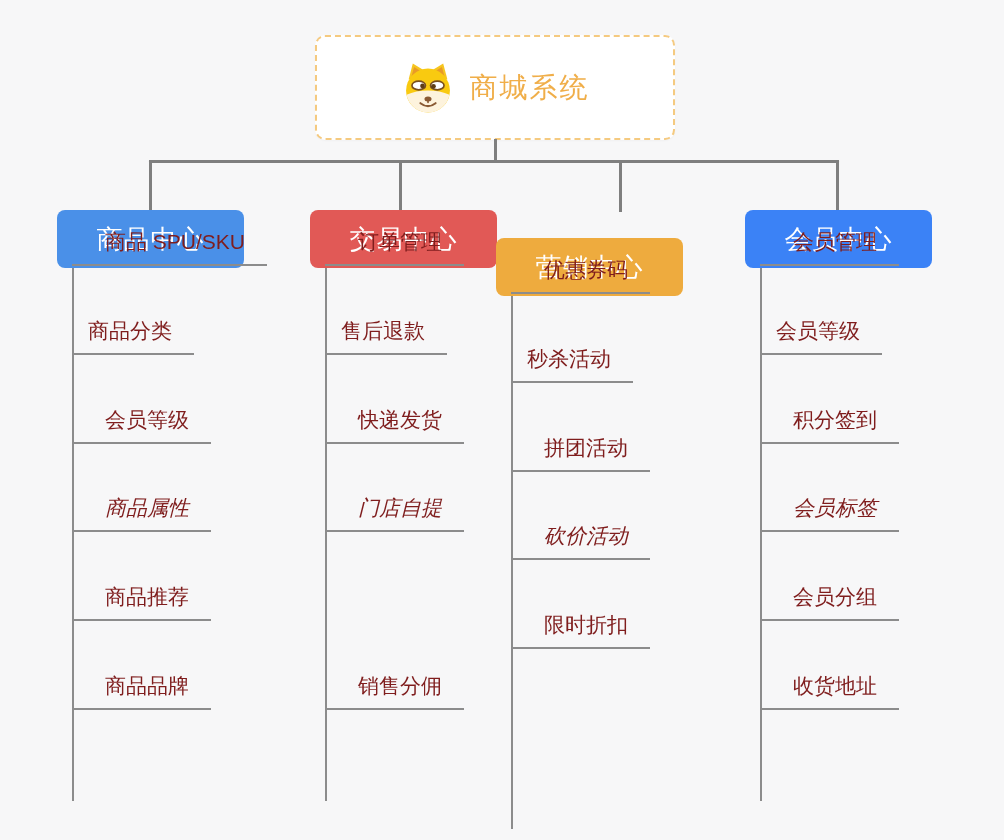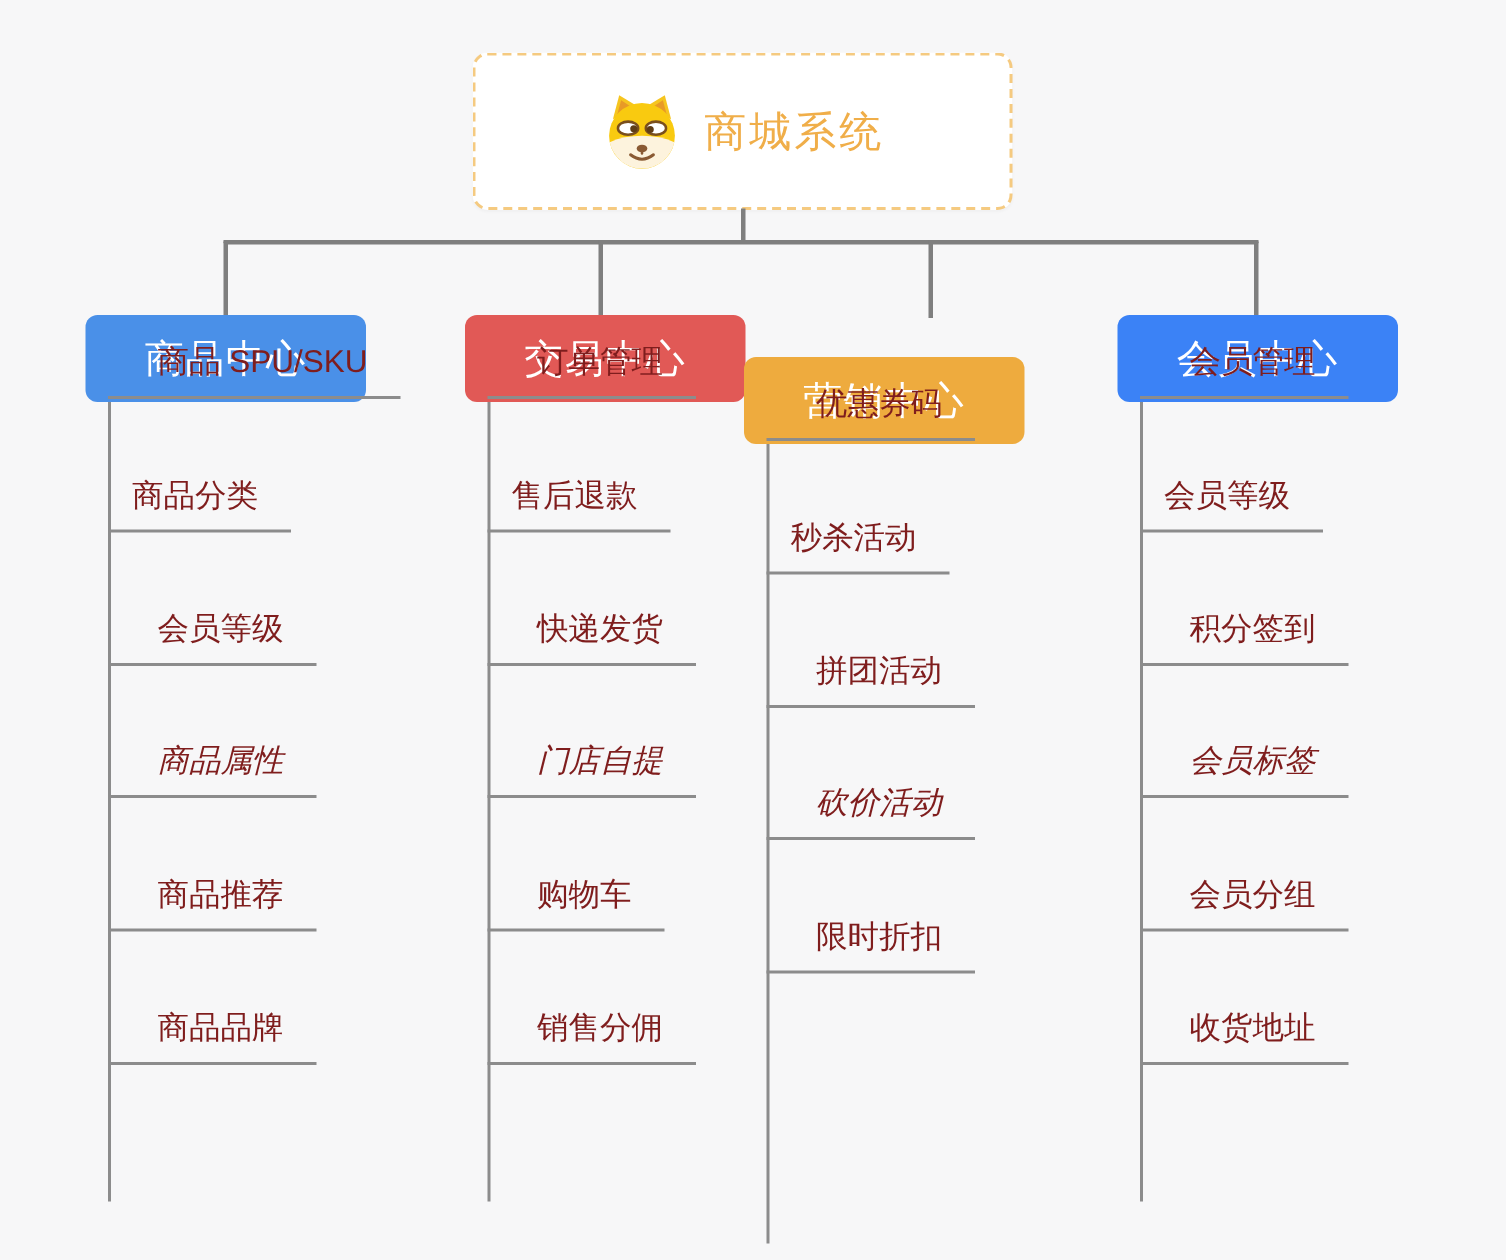--- a/index.html
+++ b/index.html
@@ -129,21 +129,20 @@
     <div class="leaf l6">商品品牌</div>
   </div>
 
   <div class="column c2">
     <div class="branch-box" style="background-color: rgb(225, 89, 86);">交易中心</div>
     <div class="vline"></div>
     <div class="leaf l1">订单管理</div>
     <div class="leaf l2">售后退款</div>
     <div class="leaf l3">快递发货</div>
     <div class="leaf l4">门店自提</div>
-    <div class="leaf l5">购物车</div>
     <div class="leaf l6">销售分佣</div>
   </div>
 
   <div class="column c3">
     <div class="branch-box" style="background-color: rgb(238, 171, 62);">营销中心</div>
     <div class="vline"></div>
     <div class="leaf l1">优惠券码</div>
     <div class="leaf l2">秒杀活动</div>
     <div class="leaf l3">拼团活动</div>
     <div class="leaf l4">砍价活动</div>

